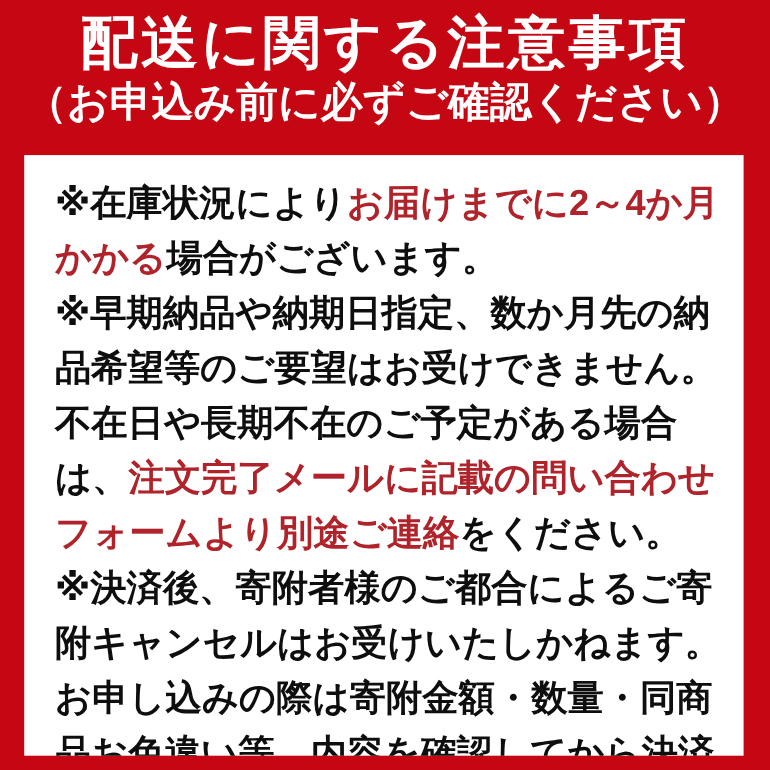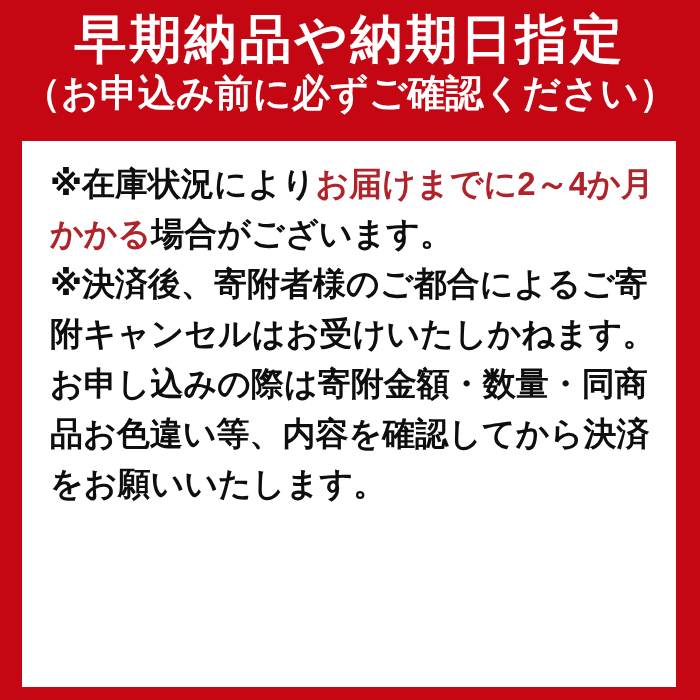--- a/index.html
+++ b/index.html
@@ -61,24 +61,27 @@
     text-align: left;
   }
   .red-em {
     color: #b0232a;
   }
 </style>
 </head>
 <body>
 
 <header class="banner">
-  <h1 class="banner-title">早期納品や納期日指定</h1>
+  <h1 class="banner-title">配送に関する注意事項</h1>
   <p class="banner-subtitle">（お申込み前に必ずご確認ください）</p>
 </header>
 
 <main class="notice-box">
   <p class="notice-para">
     <span>※在庫状況により</span><span class="red-em">お届けまでに2～4か月かかる</span><span>場合がございます。</span>
   </p>
   <p class="notice-para">
+    <span>※早期納品や納期日指定、数か月先の納品希望等のご要望はお受けできません。不在日や長期不在のご予定がある場合は、</span><span class="red-em">注文完了メールに記載の問い合わせフォームより別途ご連絡</span><span>をください。</span>
+  </p>
+  <p class="notice-para">
     <span>※決済後、寄附者様のご都合によるご寄附キャンセルはお受けいたしかねます。お申し込みの際は寄附金額・数量・同商品お色違い等、内容を確認してから決済をお願いいたします。</span>
   </p>
 </main>
 
 </body></html>

